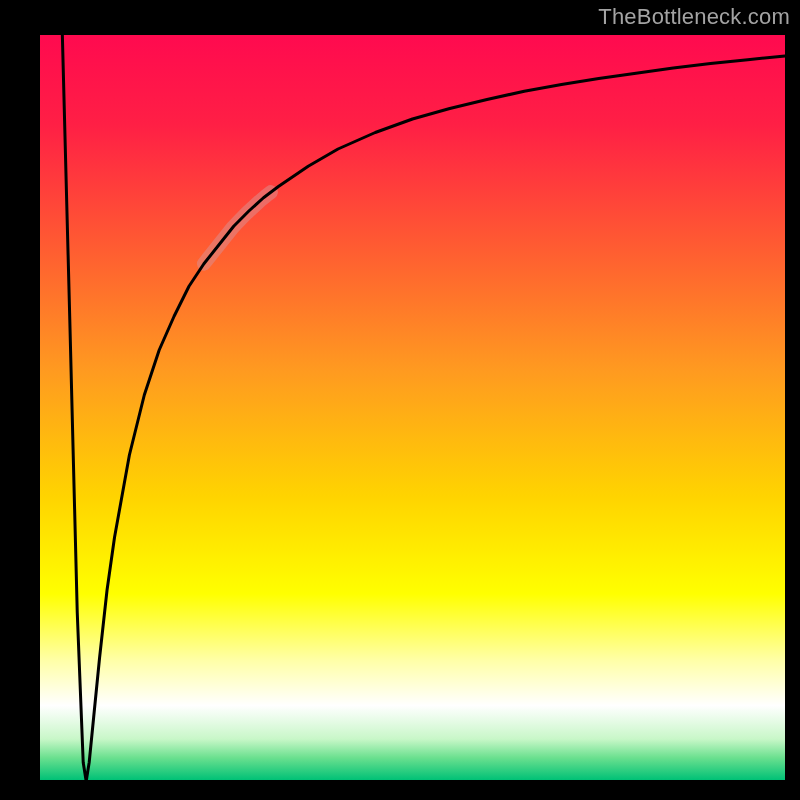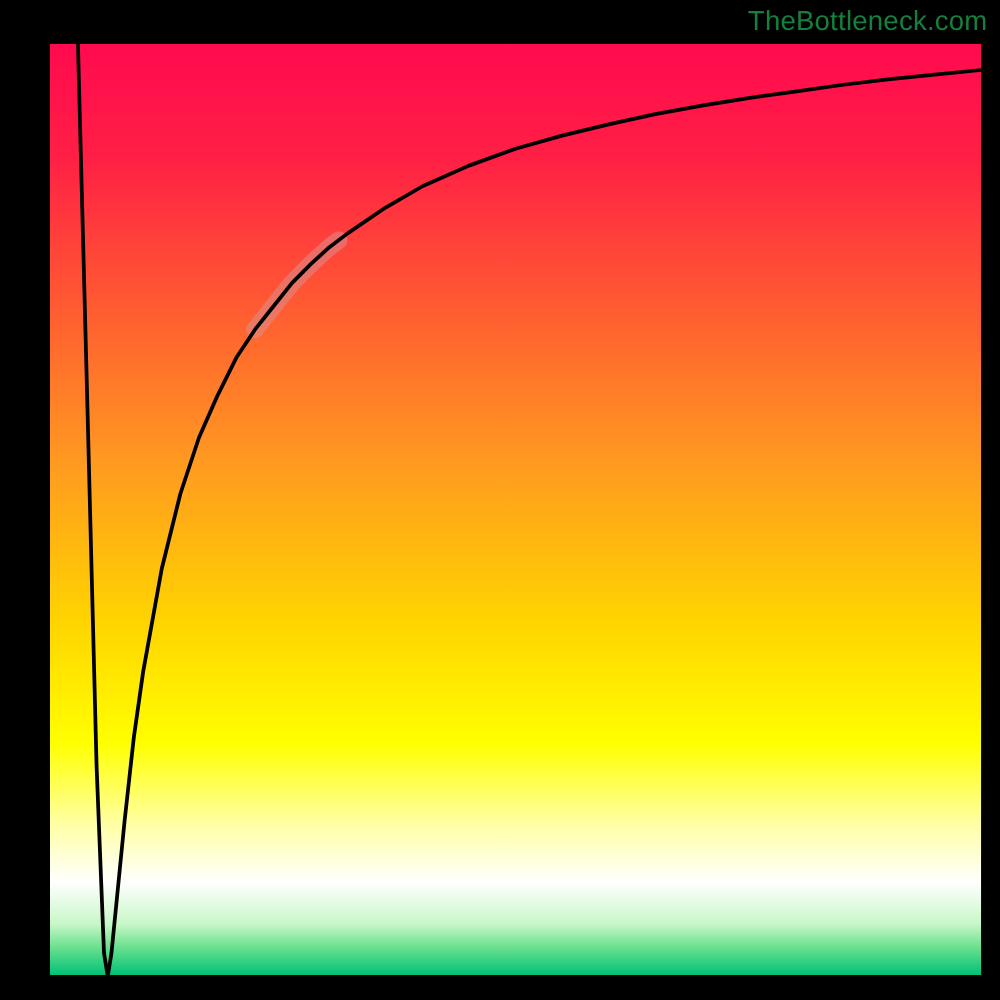--- a/index.html
+++ b/index.html
@@ -22,21 +22,21 @@
     background: #000;
   }
   .gradient {
     position: absolute;
     inset: 0;
   }
   .attribution {
     position: absolute;
     top: 4px;
     right: 10px;
-    color: #15803d;
+    color: #a3a3a3;
     font-size: 22px;
     font-weight: 400;
     letter-spacing: 0.2px;
     user-select: none;
   }
   svg.curve {
     position: absolute;
     inset: 0;
     width: 100%;
     height: 100%;

